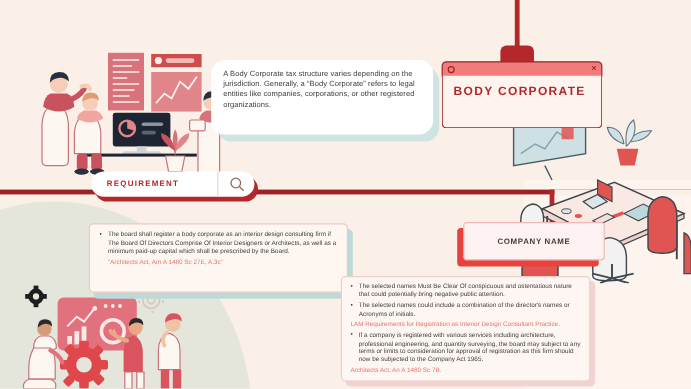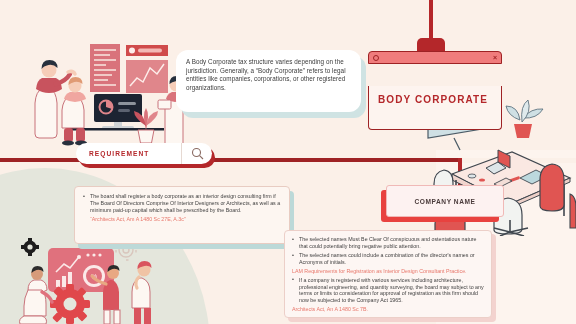--- a/index.html
+++ b/index.html
@@ -89,21 +89,20 @@
   .win-body .dot {
     width:6px; height:6px; border-radius:50%;
     border:1.2px solid #9e2224; background:#f07c7c;
   }
   .win-body .x { font-size:7px; color:#9e2224; line-height:1; font-weight:700; }
   .win-body .panel {
     position:absolute; left:0; top:12px; width:134px; height:44px;
     background:#fdf4ef; border:1.4px solid #9e2224; border-top:none;
     border-radius:0 0 4px 4px;
     padding:7px 9px;
-    margin-top:23px;
   }
   .win-body .panel h2 {
     font-size:10px; font-weight:700; color:#b4272a; letter-spacing:1.1px;
     line-height:13px;
   }
 
   
   .pill-req { position:absolute; left:76px; top:143px; width:136px; height:22px; }
   .pill-req .under {
     position:absolute; left:3px; top:4px; width:136px; height:21px;

